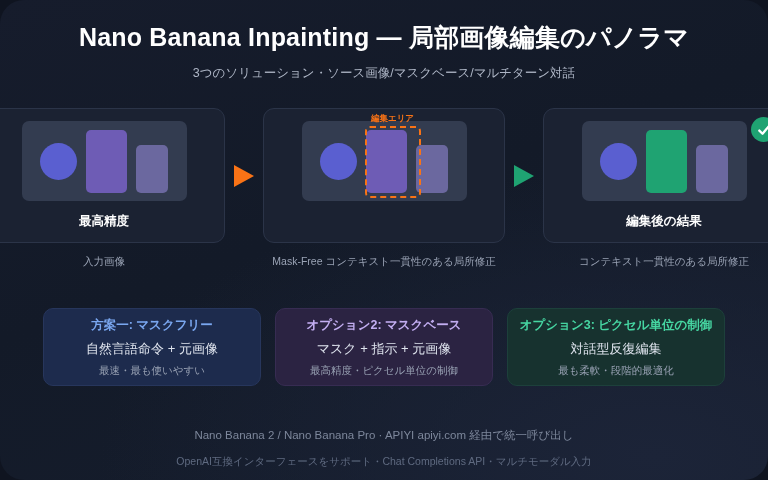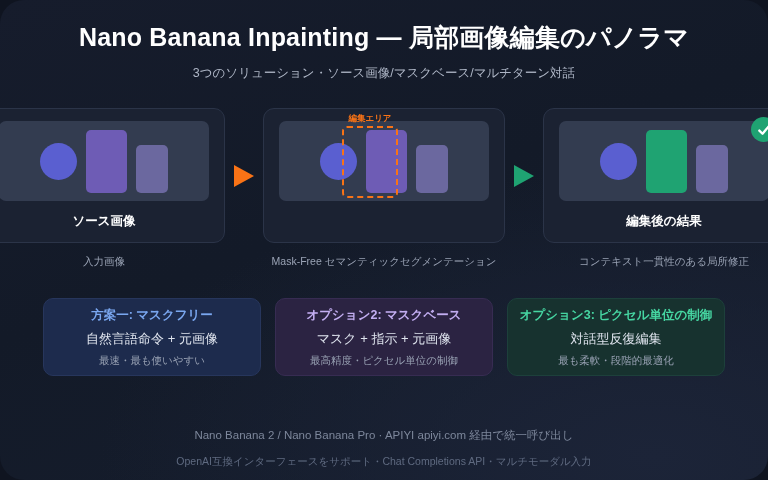--- a/index.html
+++ b/index.html
@@ -39,21 +39,21 @@
     position:relative;
     width:242px; height:135px;
     background:#1b2232;
     border:1px solid #2b3448;
     border-radius:11px;
     padding:12px 12px 0 12px;
     display:flex; flex-direction:column; align-items:center;
   }
   .canvas {
     position:relative;
-    width:210px; height:80px;
+    width:165px; height:80px;
     background:#333c50;
     border-radius:7px;
     display:flex; align-items:center; justify-content:center;
     gap:9px;
   }
   .shape-circle { width:37px; height:37px; border-radius:50%; background:#5a5fd0; }
   .shape-tall   { width:41px; height:63px; border-radius:5px; background:#6e5cb5; }
   .shape-tall.green { background:#1fa372; }
   .shape-short  { width:32px; height:48px; border-radius:5px; background:#6b689f; margin-top:15px; }
 
@@ -92,21 +92,21 @@
     border-top:11px solid transparent;
     border-bottom:11px solid transparent;
     margin:57px 9px 0 9px;
     flex:0 0 auto;
   }
   .arrow.orange { border-left:20px solid #f97316; }
   .arrow.green  { border-left:20px solid #1fa372; }
 
   
   .options {
-    position:absolute; left:0; top:298px; width:768px;
+    position:absolute; left:0; top:308px; width:768px;
     display:flex; justify-content:center; gap:14px;
   }
   .opt {
     width:218px; height:78px;
     border-radius:10px;
     display:flex; flex-direction:column; align-items:center; justify-content:center;
     gap:6px;
   }
   .opt.blue   { background:#1d2b4d; border:1px solid #27365c; }
   .opt.purple { background:#2b2342; border:1px solid #372c52; }
@@ -138,39 +138,39 @@
 
   <div class="flow">
 
     <div class="stepwrap">
       <div class="card">
         <div class="canvas">
           <div class="shape-circle"></div>
           <div class="shape-tall"></div>
           <div class="shape-short"></div>
         </div>
-        <div class="card-title">ソース画像</div>
+        <div class="card-title">最高精度</div>
       </div>
       <div class="card-caption">入力画像</div>
     </div>
 
     <div class="arrow orange"></div>
 
     <div class="stepwrap">
       <div class="card">
         <div class="canvas">
           <div class="shape-circle"></div>
           <div class="shape-tall"></div>
           <div class="shape-short"></div>
           <div class="selbox">
             <div class="selbox-label">編集エリア</div>
           </div>
         </div>
       </div>
-      <div class="card-caption">Mask-Free セマンティックセグメンテーション</div>
+      <div class="card-caption">Mask-Free コンテキスト一貫性のある局所修正</div>
     </div>
 
     <div class="arrow green"></div>
 
     <div class="stepwrap">
       <div class="card">
         <div class="canvas">
           <div class="shape-circle"></div>
           <div class="shape-tall green"></div>
           <div class="shape-short"></div>

